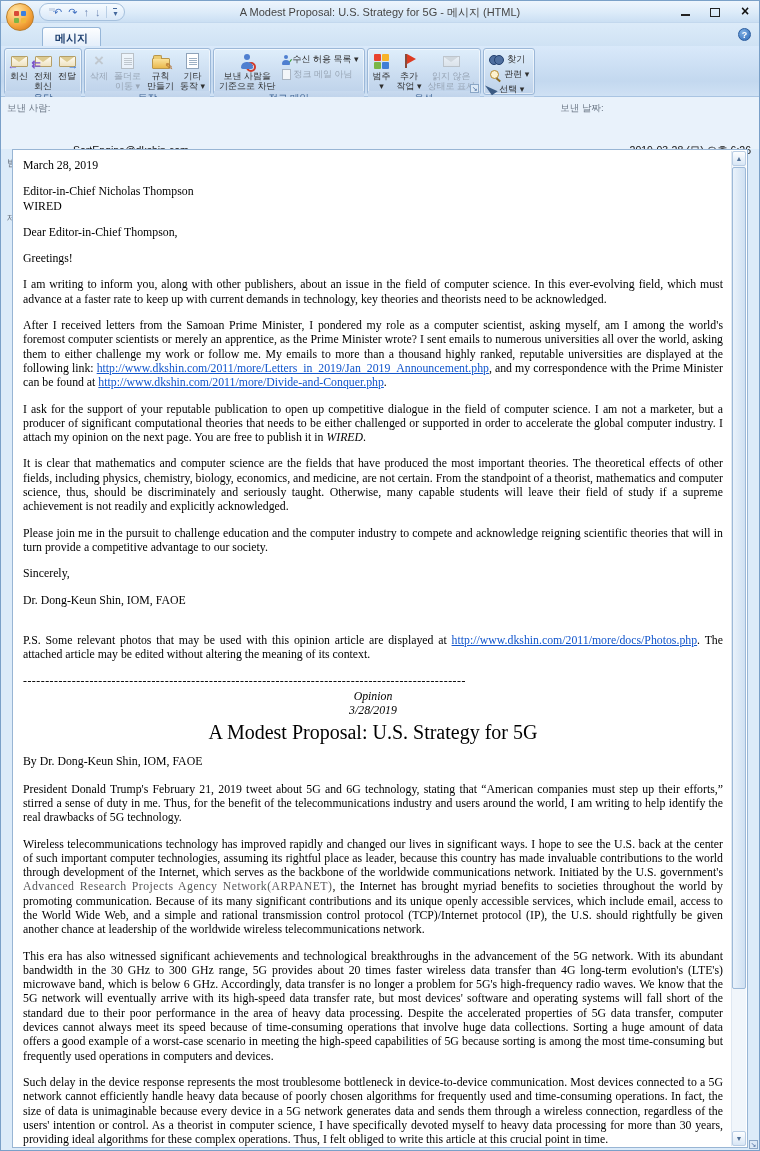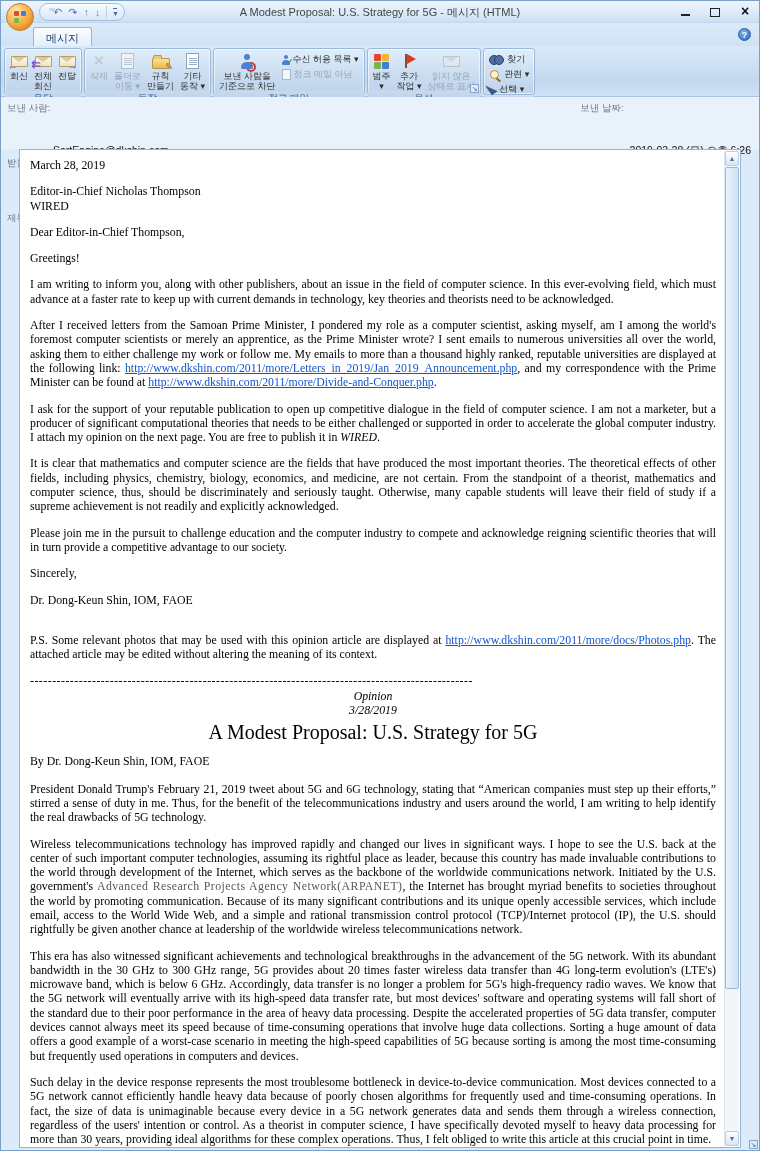--- a/index.html
+++ b/index.html
@@ -33,23 +33,23 @@
   .qcustom{ font-size:8px; color:#44689c; border-top:1px solid #44689c; line-height:7px; padding-top:1px;}
   .window-title{ position:absolute; left:0; right:0; top:4px; text-align:center;
     font-size:11px; color:#454545; }
   .win-controls{ position:absolute; right:6px; top:3px; display:flex; gap:14px; align-items:center; z-index:6;}
   .wc{ width:16px; height:14px; display:flex; align-items:flex-end; justify-content:center; cursor:pointer;}
   .wc-min i{ display:block; width:9px; height:2px; background:#222; margin-bottom:2px;}
   .wc-max i{ display:block; width:10px; height:9px; border:1.5px solid #222; margin-bottom:1px;}
   .wc-close{ font-size:14px; font-weight:bold; color:#111; align-items:center;}
   
   .tabrow{ height:23px; position:relative; background:linear-gradient(#dcebf9,#cfe2f4);}
-  .tab{ position:absolute; left:32px; bottom:0; height:19px; padding:3px 12px 0;
+  .tab{ position:absolute; left:41px; bottom:0; height:19px; padding:3px 12px 0;
     font-size:11px; color:#1d3e6e; background:linear-gradient(#fdfeff,#e4eefa);
-    border:1px solid #96b6d8; border-bottom:none; border-radius:3px 3px 0 0; cursor:pointer;}
+    border:1px solid #96b6d8; border-bottom:none; border-radius:3px 3px 0 0; cursor:pointer;font-weight:bold;}
   .help-btn{ position:absolute; right:8px; top:5px; width:13px; height:13px; border-radius:50%;
     background:radial-gradient(circle at 35% 30%, #7fb0e4, #2f6ab8); border:1px solid #2a5c9e;
     color:#fff; font-size:9px; font-weight:bold; text-align:center; line-height:12px; cursor:pointer;}
   
   .ribbon{ height:51px; background:linear-gradient(#d9e9fa,#c3d8ef 70%,#cfe1f4);
     border-bottom:1px solid #a9c4e2; display:flex; align-items:stretch; padding:2px 0 1px 2px;}
   .rgroup{ margin:0 1px; border:1px solid #9cb8d8; border-radius:3px; display:flex; flex-direction:column;
     background:linear-gradient(#dfeefb,#cadcf0 60%,#bed2ea); box-shadow:inset 0 0 0 1px rgba(255,255,255,.55);}
   .rbody{ flex:1; display:flex; align-items:flex-start; padding:2px 2px 0;}
   .rname{ height:13px; font-size:9.5px; color:#3e6494; text-align:center; line-height:13px; position:relative;
@@ -108,27 +108,27 @@
     background:#4f6f9f; border:1px solid #23406e;}
   .bino::before{left:0;} .bino::after{right:0;}
   .mag{ width:12px; height:12px; position:relative; display:inline-block;}
   .mag::before{ content:""; position:absolute; left:1px; top:1px; width:7px; height:7px; border-radius:50%;
     border:1.5px solid #b78a2e; background:#fdf2cf;}
   .mag::after{ content:""; position:absolute; right:0; bottom:0; width:5px; height:1.5px; background:#8a6a24; transform:rotate(40deg);}
   .cursor-ic{ width:0; height:0; border-right:7px solid transparent; border-bottom:12px solid #3b5a82;
     transform:rotate(-35deg) translateY(-2px); display:inline-block;}
   
   .msgheader{ height:52px; background:#e9f2fb; padding:5px 8px 0 6px; position:relative; font-size:10.5px;}
-  .hrow{ display:flex; line-height:12px; margin-bottom:1px;}
+  .hrow{ display:flex; line-height:12px; margin-bottom:1px;gap:20px;}
   .hlabel{ width:46px; color:#6a7685; font-size:9.5px; flex-shrink:0;}
   .hval{ color:#111;margin-top:42px; }
   .sent-date{ position:absolute; right:8px; top:5px; line-height:12px;}
   .sent-date .hlabel{ width:auto; margin-right:6px;}
   
-  .bodywrap{ margin:0 18px; height:999px; background:#fff; border:1px solid #98b5d4; position:relative; overflow:hidden;}
+  .bodywrap{ margin:0 11px; height:999px; background:#fff; border:1px solid #98b5d4; position:relative; overflow:hidden;}
   .bodycontent{ position:absolute; left:0; top:0; right:16px; bottom:0; overflow:hidden;
     padding:8px 8px 0 10px;
     font-family:"Liberation Serif", serif; font-size:11.8px; line-height:14.3px; color:#000;}
   .blk{ margin:0 0 12px; text-align:justify; white-space:pre-wrap;}
   .blk a{ color:#1155CC; text-decoration:underline; cursor:pointer;}
   .sep{ margin:6px 0 1px; white-space:nowrap; overflow:hidden; text-align:left; letter-spacing:0.5px;}
   .meta{ margin:0 0 3px; text-align:center;font-style:italic;}
   .title{ text-align:center; font-size:20px; line-height:24px; margin:3px 0 10px; white-space:normal;}
   .byline{ text-align:left; margin:0 0 13px;}
   .gap-ps{ margin-top:26px;}

